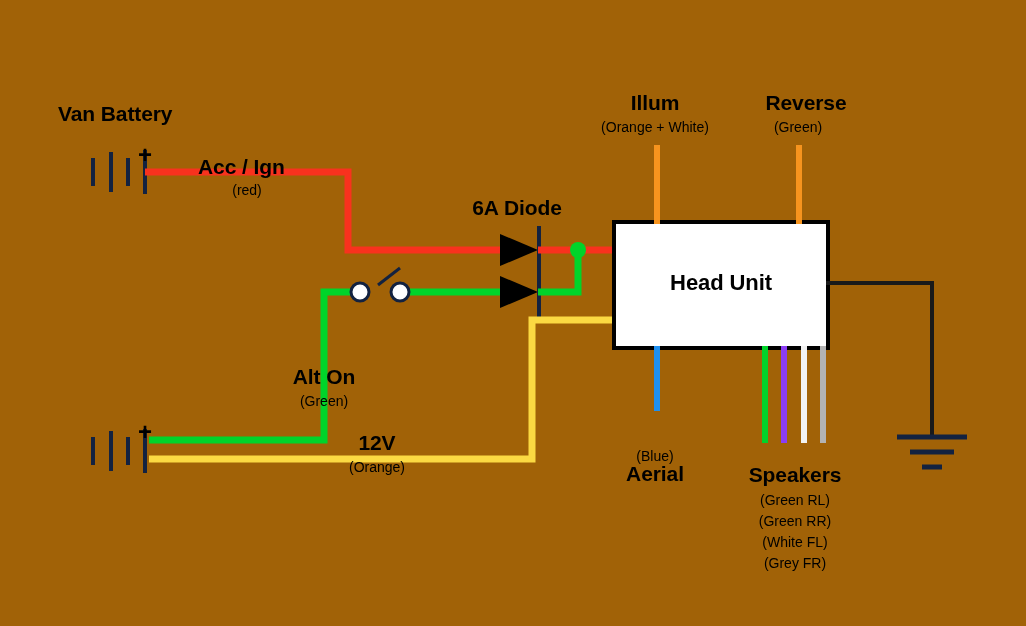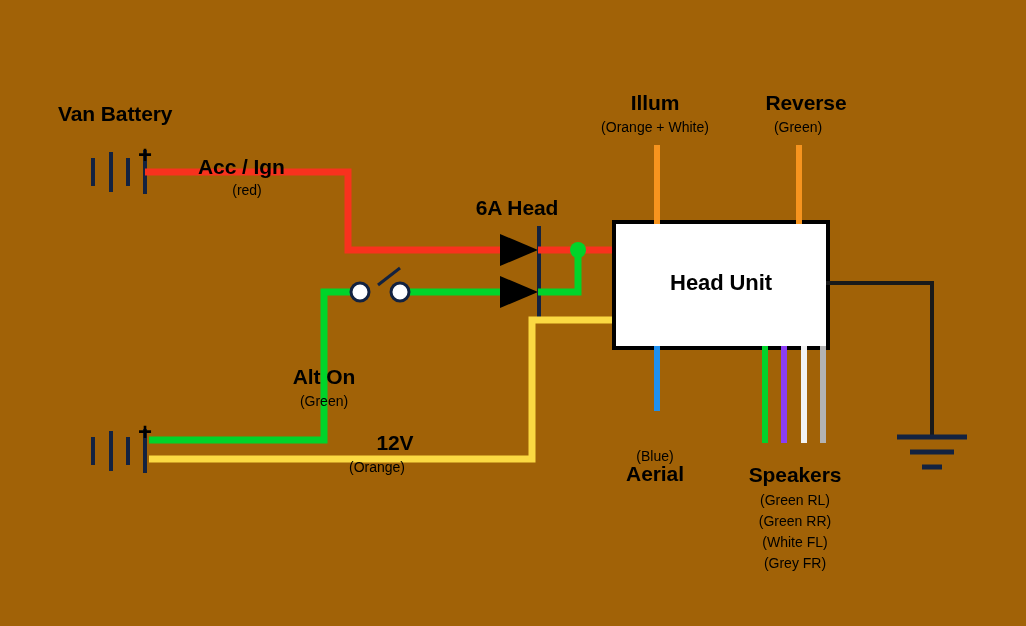--- a/index.html
+++ b/index.html
@@ -117,37 +117,37 @@
 
   </svg>
 
   <div class="lbl lbl-main" style="left:58px; top:103px;">Van Battery</div>
 
   <div class="lbl lbl-main" style="left:138px; top:143px; font-size:24px;">+</div>
 
   <div class="lbl lbl-main" style="left:198px; top:156px;">Acc / Ign</div>
   <div class="lbl lbl-sub ctr" style="left:247px; top:183px;">(red)</div>
 
-  <div class="lbl lbl-main ctr" style="left:517px; top:197px;">6A Head</div>
+  <div class="lbl lbl-main ctr" style="left:517px; top:197px;">6A Diode</div>
 
   <div class="lbl lbl-main ctr" style="left:655px; top:92px;">Illum</div>
   <div class="lbl lbl-sub ctr" style="left:655px; top:120px;">(Orange + White)</div>
 
   <div class="lbl lbl-main ctr" style="left:792px; top:92px;margin-left:14px;">Reverse</div>
   <div class="lbl lbl-sub ctr" style="left:798px; top:120px;">(Green)</div>
 
   <div class="lbl lbl-main ctr" style="left:721px; top:272px; font-size:22px;">Head Unit</div>
 
   <div class="lbl lbl-main ctr" style="left:324px; top:366px;">Alt On</div>
   <div class="lbl lbl-sub ctr" style="left:324px; top:394px;">(Green)</div>
 
 
   <div class="lbl lbl-main" style="left:138px; top:420px; font-size:24px;">+</div>
 
-  <div class="lbl lbl-main ctr" style="left:377px; top:432px;margin-left:18px;">12V</div>
+  <div class="lbl lbl-main ctr" style="left:377px; top:432px;">12V</div>
   <div class="lbl lbl-sub ctr" style="left:377px; top:460px;">(Orange)</div>
 
   <div class="lbl lbl-main ctr" style="left:655px; top:421px;margin-top:42px;">Aerial</div>
   <div class="lbl lbl-sub ctr" style="left:655px; top:449px;">(Blue)</div>
 
   <div class="lbl lbl-main ctr" style="left:795px; top:464px;">Speakers</div>
   <div class="lbl lbl-sub ctr" style="left:795px; top:493px;">(Green RL)</div>
   <div class="lbl lbl-sub ctr" style="left:795px; top:514px;">(Green RR)</div>
   <div class="lbl lbl-sub ctr" style="left:795px; top:535px;text-align:right;">(White FL)</div>
   <div class="lbl lbl-sub ctr" style="left:795px; top:556px;">(Grey FR)</div>

